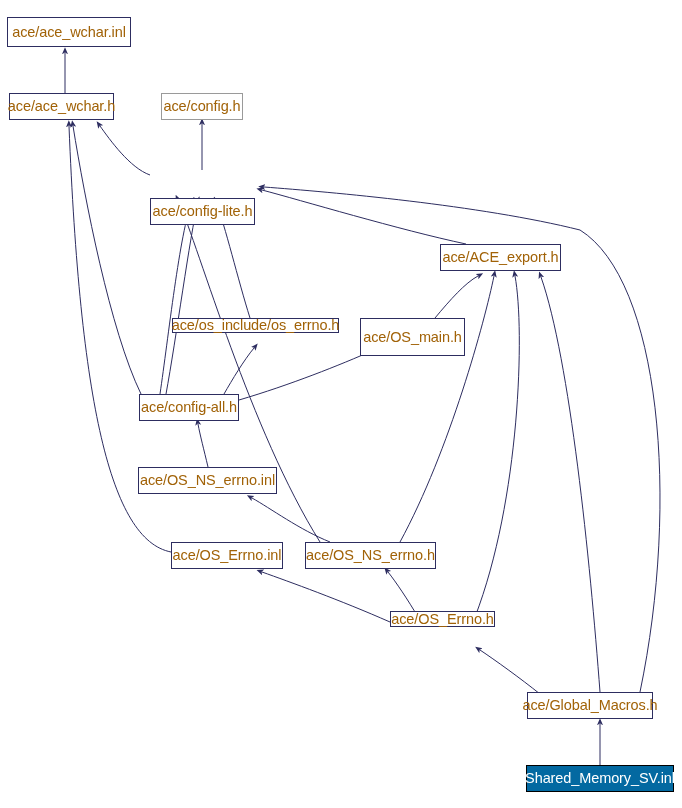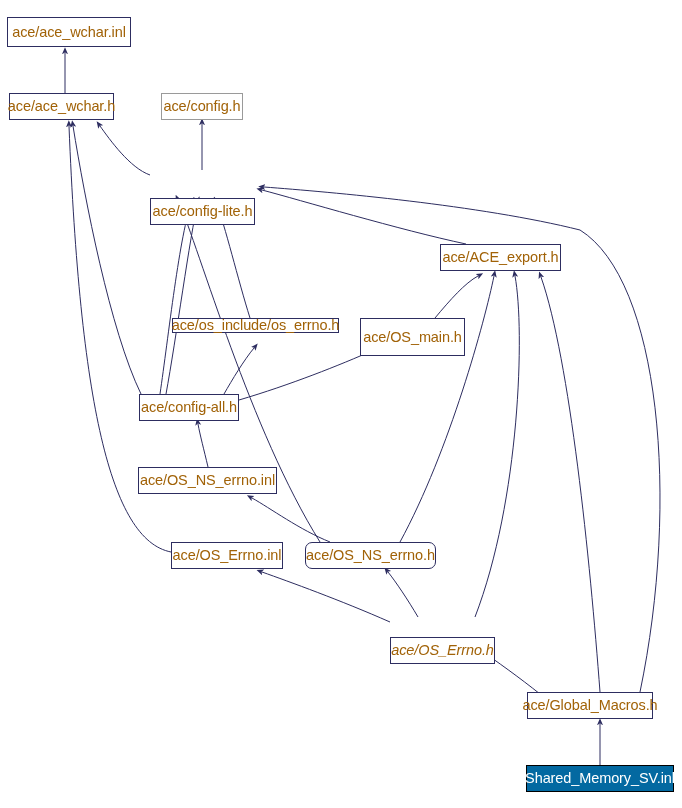--- a/index.html
+++ b/index.html
@@ -110,24 +110,24 @@
       </div>
       <div class="graph-node" style="left: 139px; top: 394px; width: 100px; height: 27px;">
         <span class="node-label">ace/config-all.h</span>
       </div>
       <div class="graph-node" style="left: 138px; top: 467px; width: 139px; height: 27px;">
         <span class="node-label">ace/OS_NS_errno.inl</span>
       </div>
       <div class="graph-node" style="left: 171px; top: 542px; width: 112px; height: 27px;">
         <span class="node-label">ace/OS_Errno.inl</span>
       </div>
-      <div class="graph-node" style="left: 305px; top: 542px; width: 131px; height: 27px; border-radius: 7px;">
+      <div class="graph-node" style="left: 305px; top: 542px; width: 131px; height: 27px;">
         <span class="node-label">ace/OS_NS_errno.h</span>
       </div>
-      <div class="graph-node" style="left: 390px; top: 637px; width: 105px; height: 27px; font-style: italic;">
+      <div class="graph-node" style="left: 390px; top: 611px; width: 105px; height: 16px;">
         <span class="node-label">ace/OS_Errno.h</span>
       </div>
       <div class="graph-node" style="left: 527px; top: 692px; width: 126px; height: 27px;">
         <span class="node-label">ace/Global_Macros.h</span>
       </div>
       <div class="graph-node node-highlight" style="left: 526px; top: 765px; width: 148px; height: 27px;">
         <span class="node-label">Shared_Memory_SV.inl</span>
       </div>
     </div>
 </div>

